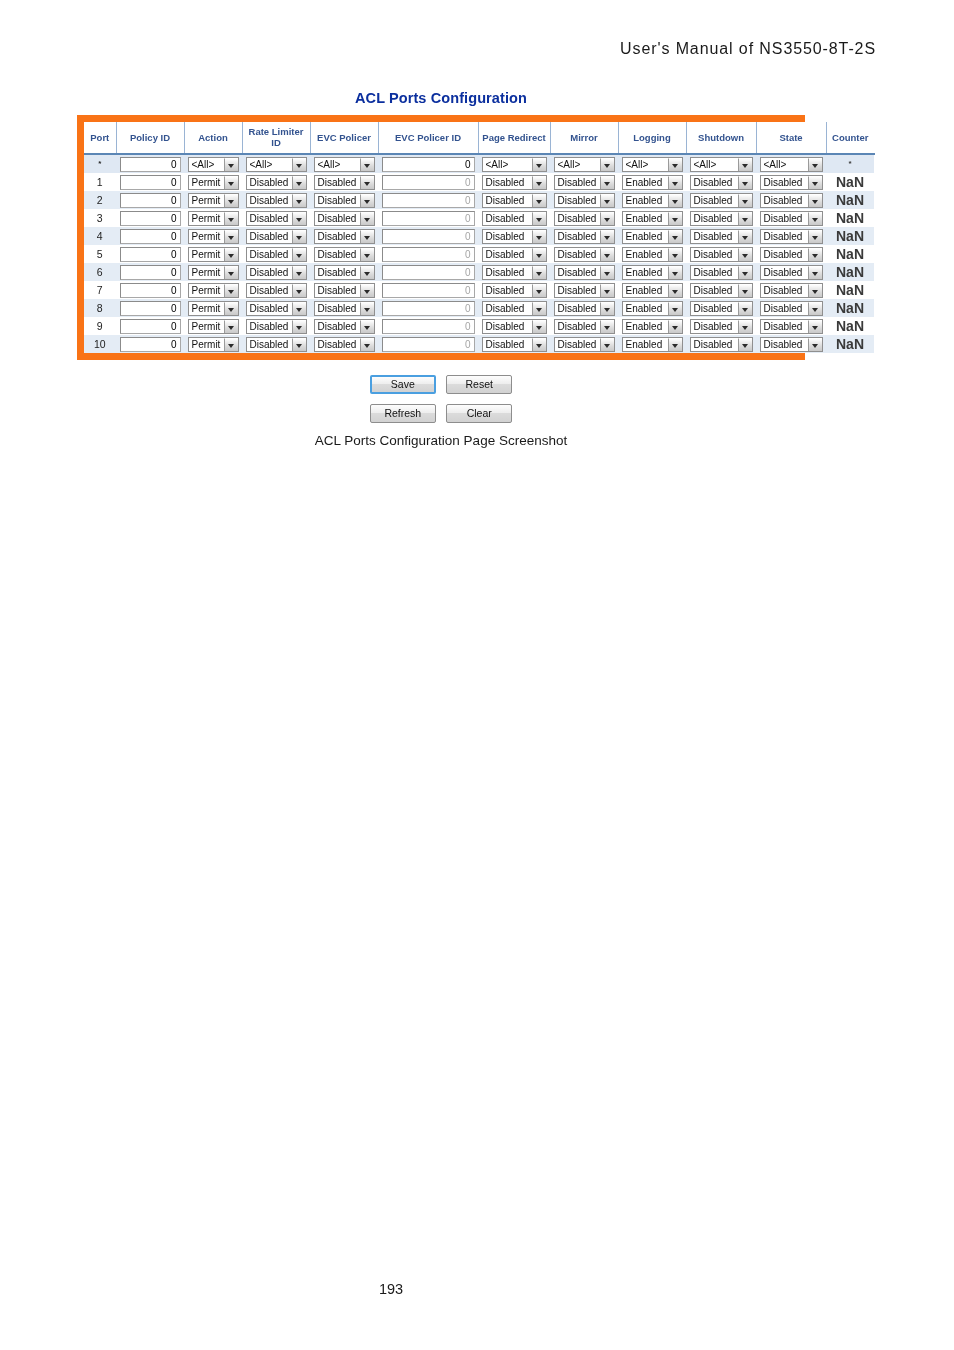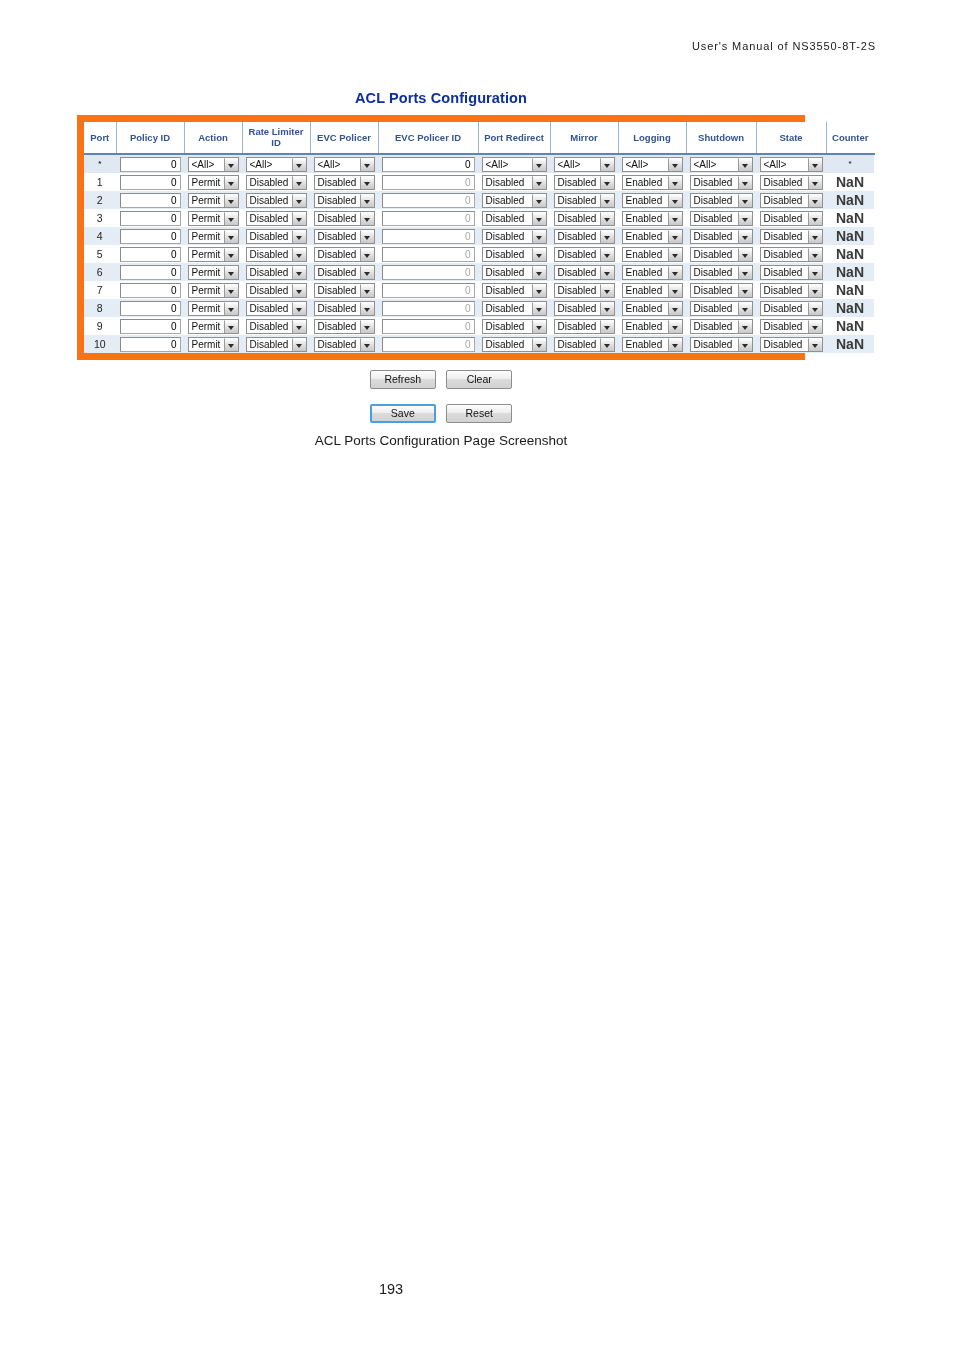--- a/index.html
+++ b/index.html
@@ -15,21 +15,21 @@
     position: relative;
     overflow: hidden;
   }
 
   
   .doc-header {
     position: absolute;
     top: 40px;
     right: 78px;
     font-family: "Liberation Sans", sans-serif;
-    font-size: 11px;
+    font-size: 16px;
     letter-spacing: 0.9px;
     color: #1a1a1a;
     white-space: nowrap;
   }
 
   
   .page-number {
     position: absolute;
     top: 1281px;
     left: 0;
@@ -223,21 +223,21 @@
         <col style="width:48px">
       </colgroup>
       <thead>
         <tr>
           <th>Port</th>
           <th>Policy ID</th>
           <th>Action</th>
           <th>Rate Limiter ID</th>
           <th>EVC Policer</th>
           <th>EVC Policer ID</th>
-          <th>Port Redirect</th>
+          <th>Page Redirect</th>
           <th>Mirror</th>
           <th>Logging</th>
           <th>Shutdown</th>
           <th>State</th>
           <th>Counter</th>
         </tr>
       </thead>
       <tbody id="acl-tbody">
           <tr class="row-star">
             <td><span class="c-port star">*</span></td>
@@ -874,26 +874,26 @@
                 <span class="sel-txt">Disabled</span>
                 <span class="sel-arrow"></span>
               </span>
             </td>
             <td><span class="c-counter">NaN</span></td>
           </tr>
         </tbody>
     </table>
   </div>
 
+  <div class="btn-row">
+    <span class="btn focused">Save</span>
+    <span class="btn">Reset</span>
+  </div>
+
   <div class="btn-row second">
     <span class="btn">Refresh</span>
     <span class="btn">Clear</span>
   </div>
 
-  <div class="btn-row">
-    <span class="btn focused">Save</span>
-    <span class="btn">Reset</span>
-  </div>
-
   <div class="shot-caption">ACL Ports Configuration Page Screenshot</div>
 </div>
 
 <div class="page-number">193</div>
 
 </body></html>

